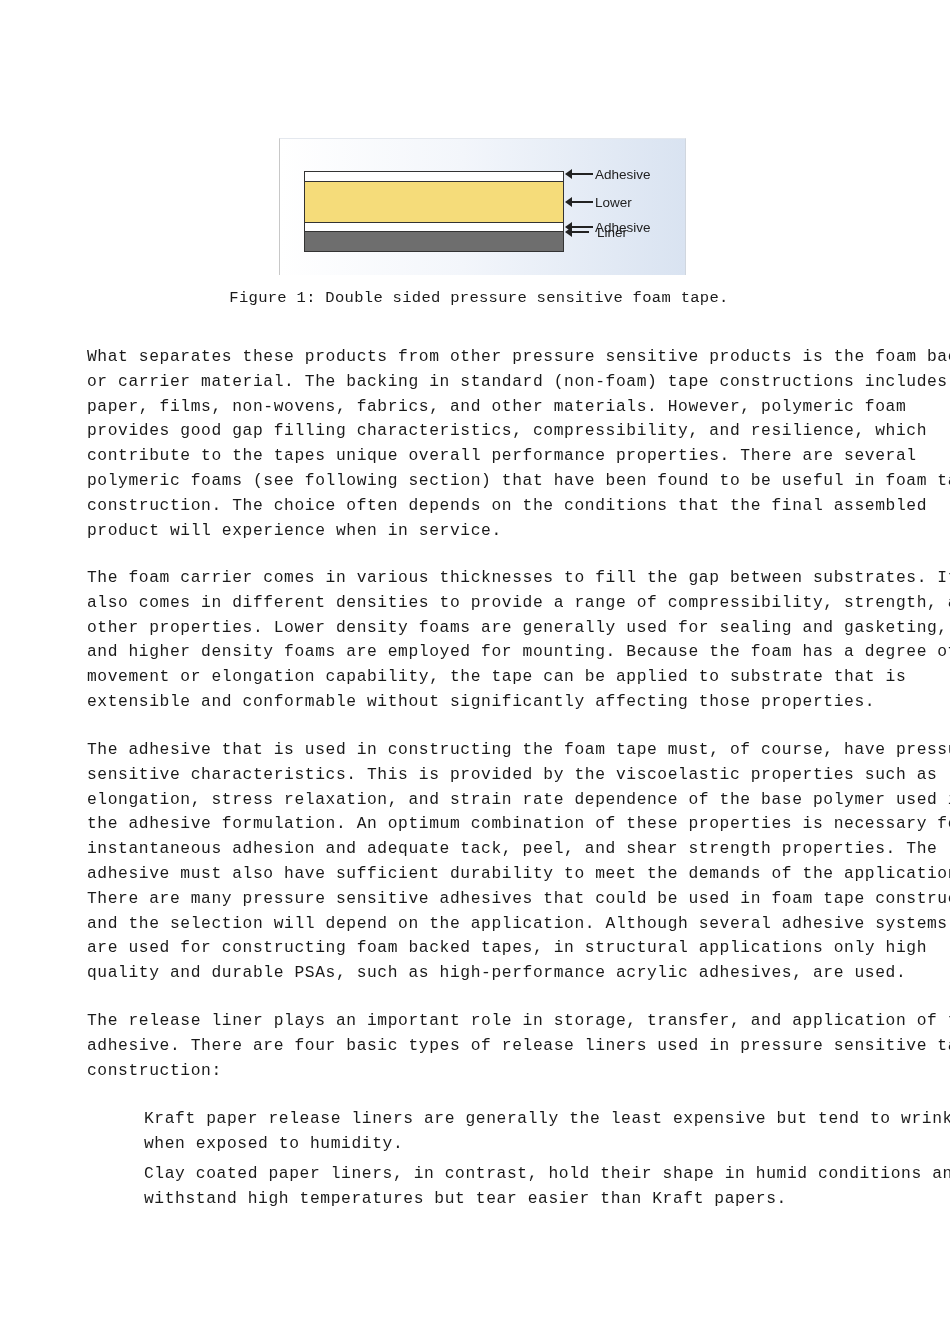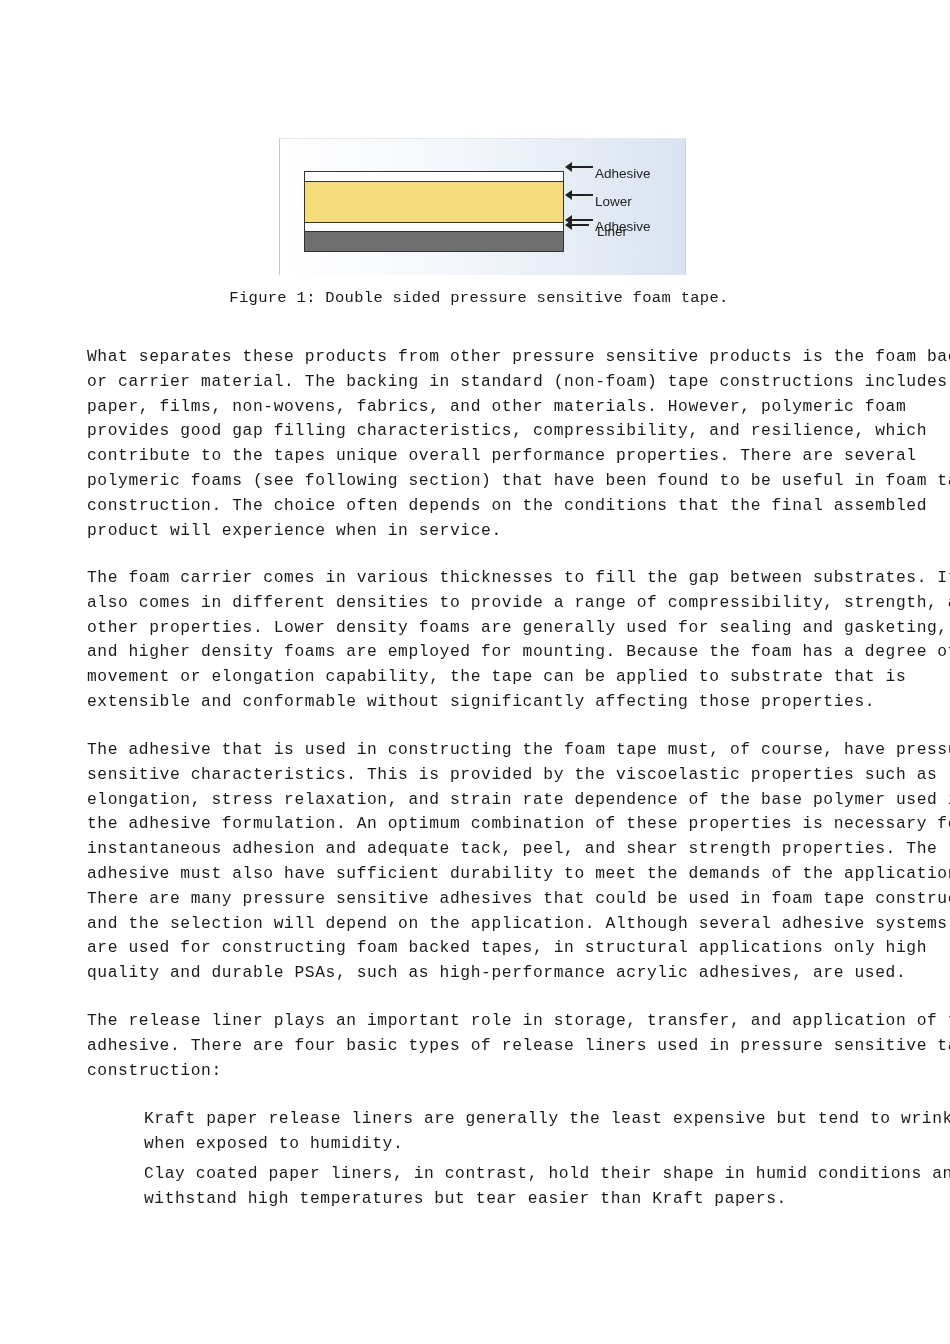--- a/index.html
+++ b/index.html
@@ -7,21 +7,21 @@
          font-family: "Liberation Serif", "DejaVu Serif", serif; color: #1a1a1a; }
   .figure { position: absolute; left: 279px; top: 138px; width: 405px; height: 136px;
             background: linear-gradient(to right, #ffffff 0%, #f3f6fb 45%, #d9e3f1 100%);
             border-left: 1px solid #c8c8c8; border-top: 1px solid #e4e8ee; border-right: 1px solid #d0d6de; }
   .layer { position: absolute; left: 24px; width: 260px; border: 1px solid #333; box-sizing: border-box; }
   .l-adh1 { top: 32px; height: 11px; background: #ffffff; }
   .l-foam { top: 42px; height: 42px; background: #f5dc7a; }
   .l-adh2 { top: 83px; height: 10px; background: #ffffff; }
   .l-liner { top: 92px; height: 21px; background: #6e6e6e; }
   .lbl { position: absolute; left: 287px; font-family: "Liberation Sans", sans-serif; font-size: 13.5px; color: #222;
-         display: flex; height: 16px; }
+         display: flex; align-items: center; height: 16px; }
   .lbl .arrow { display: inline-block; width: 26px; height: 2px; background: #222; position: relative; margin-right: 2px; }
   .lbl .arrow::before { content: ""; position: absolute; left: -2px; top: -4px; border-right: 7px solid #222;
                         border-top: 5px solid transparent; border-bottom: 5px solid transparent; }
   .lb1 { top: 27px; } .lb2 { top: 55px; } .lb3 { top: 80px; } .lb4 { top: 85px; }
   .lb4 .arrow { width: 22px; margin-right: 8px; }
   .caption { position: absolute; top: 289px; left: 0; width: 958px; text-align: center;
              font-family: "Liberation Mono", "DejaVu Sans Mono", monospace; font-size: 15.5px; letter-spacing: 0.3px; }
   .para { position: absolute; left: 87px; width: 820px; font-size: 16.3px; line-height: 24.8px; letter-spacing: 0.6px;
           font-family: "Liberation Mono", "DejaVu Sans Mono", monospace; white-space: pre; }
   .p1 { top: 345px; } .p2 { top: 566px; } .p3 { top: 738px; } .p4 { top: 1009px; }

